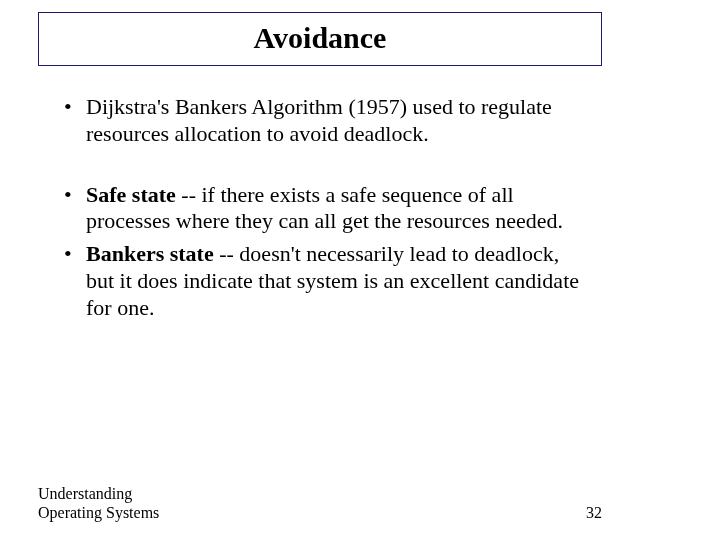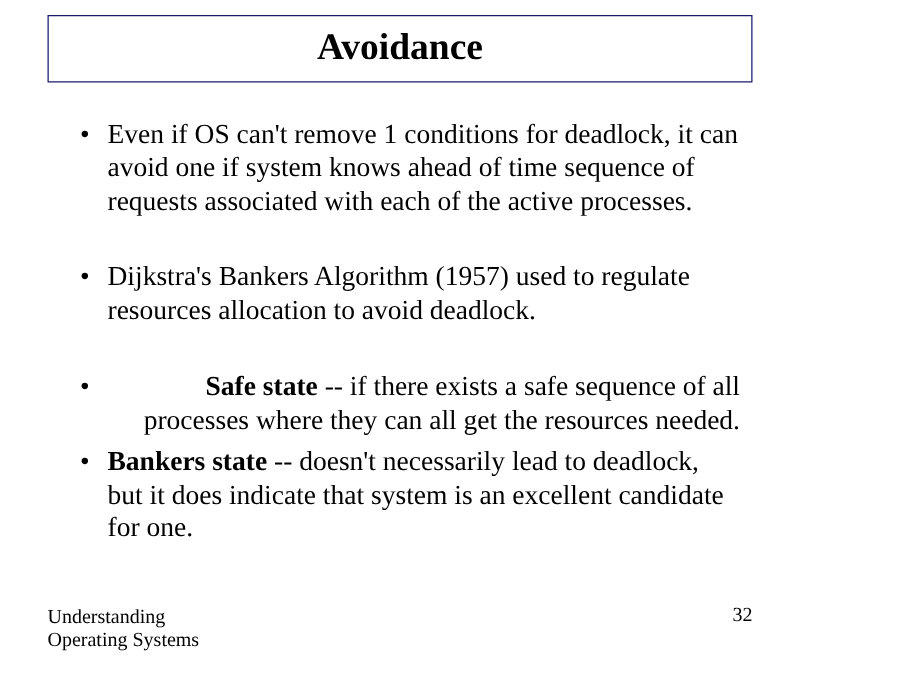--- a/index.html
+++ b/index.html
@@ -3,38 +3,35 @@
 <meta charset="utf-8">
 <style>
   * { margin: 0; padding: 0; box-sizing: border-box; }
   html, body { width: 720px; height: 540px; background: #fff; font-family: "Times New Roman", Times, serif; color: #000; }
   .slide { width: 640px; height: 540px; position: relative; padding: 12px 30px 0 30px; }
   .title-box { border: 1px solid #1a1a6a; padding: 8px 0 10px 0; margin: 0 8px 28px 8px; text-align: center; }
   .title-box h1 { font-weight: bold; font-size: 30px; }
   ul.bullets { list-style: none; padding: 0 18px 0 30px; }
   ul.bullets > li { position: relative; padding-left: 26px; font-size: 22px; line-height: 1.22; margin-bottom: 34px; }
   ul.bullets > li::before { content: "•"; position: absolute; left: 4px; top: 0; font-size: 22px; }
-  ul.bullets > li.tight { margin-bottom: 6px; text-align: right; }
+  ul.bullets > li.tight { margin-bottom: 6px; }
   .bold { font-weight: bold; }
-  .footer { position: absolute; bottom: 18px; left: 38px; right: 38px; display: flex; justify-content: space-between; font-size: 16px; }
+  .footer { position: absolute; bottom: 18px; left: 38px; right: 38px; display: flex; justify-content: space-between; align-items: flex-end; font-size: 16px; }
   .footer-left { line-height: 1.2; }
 </style>
 </head>
 <body>
 
 <div class="slide">
 
   <div class="title-box">
     <h1>Avoidance</h1>
   </div>
 
   <ul class="bullets">
-    <li>
-      <span>Even if OS can't remove 1 conditions for deadlock, it can avoid one if system knows ahead of time sequence of requests associated with each of the active processes.</span>
-    </li>
     <li>
       <span>Dijkstra's Bankers Algorithm (1957) used to regulate resources allocation to avoid deadlock.</span>
     </li>
     <li class="tight">
       <span class="bold">Safe state</span><span> -- if there exists a safe sequence of all processes where they can all get the resources needed.</span>
     </li>
     <li>
       <span class="bold">Bankers state</span><span> -- doesn't necessarily lead to deadlock, but it does indicate that system is an excellent candidate for one.</span>
     </li>
   </ul>

